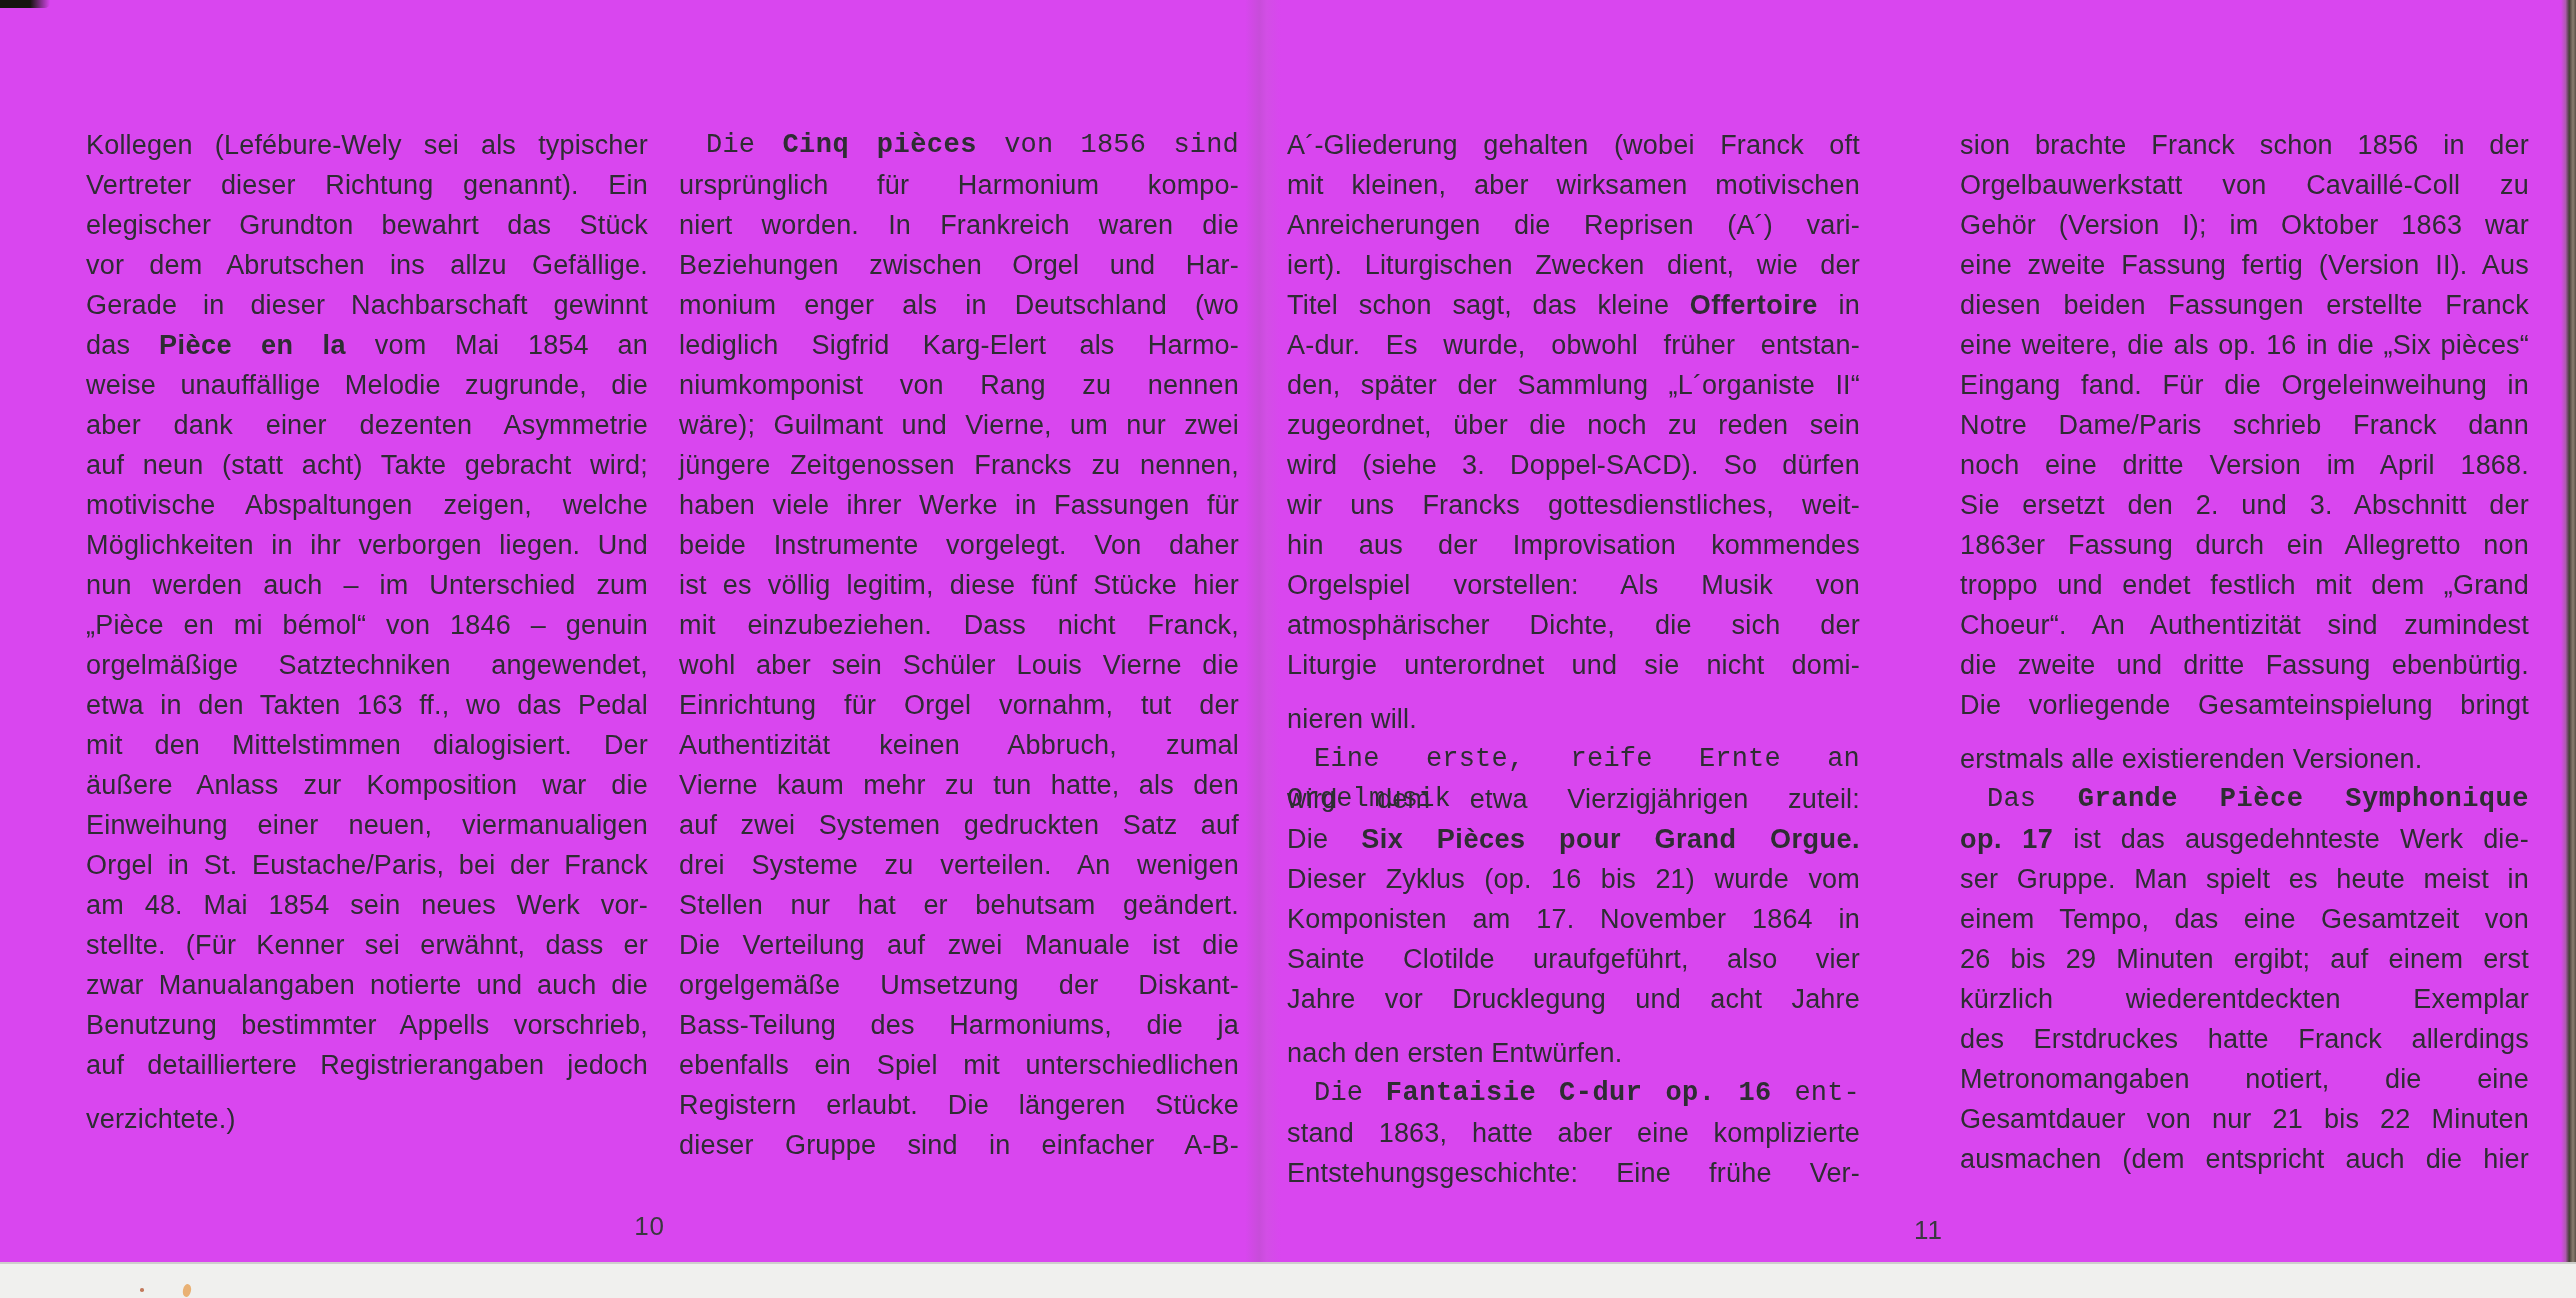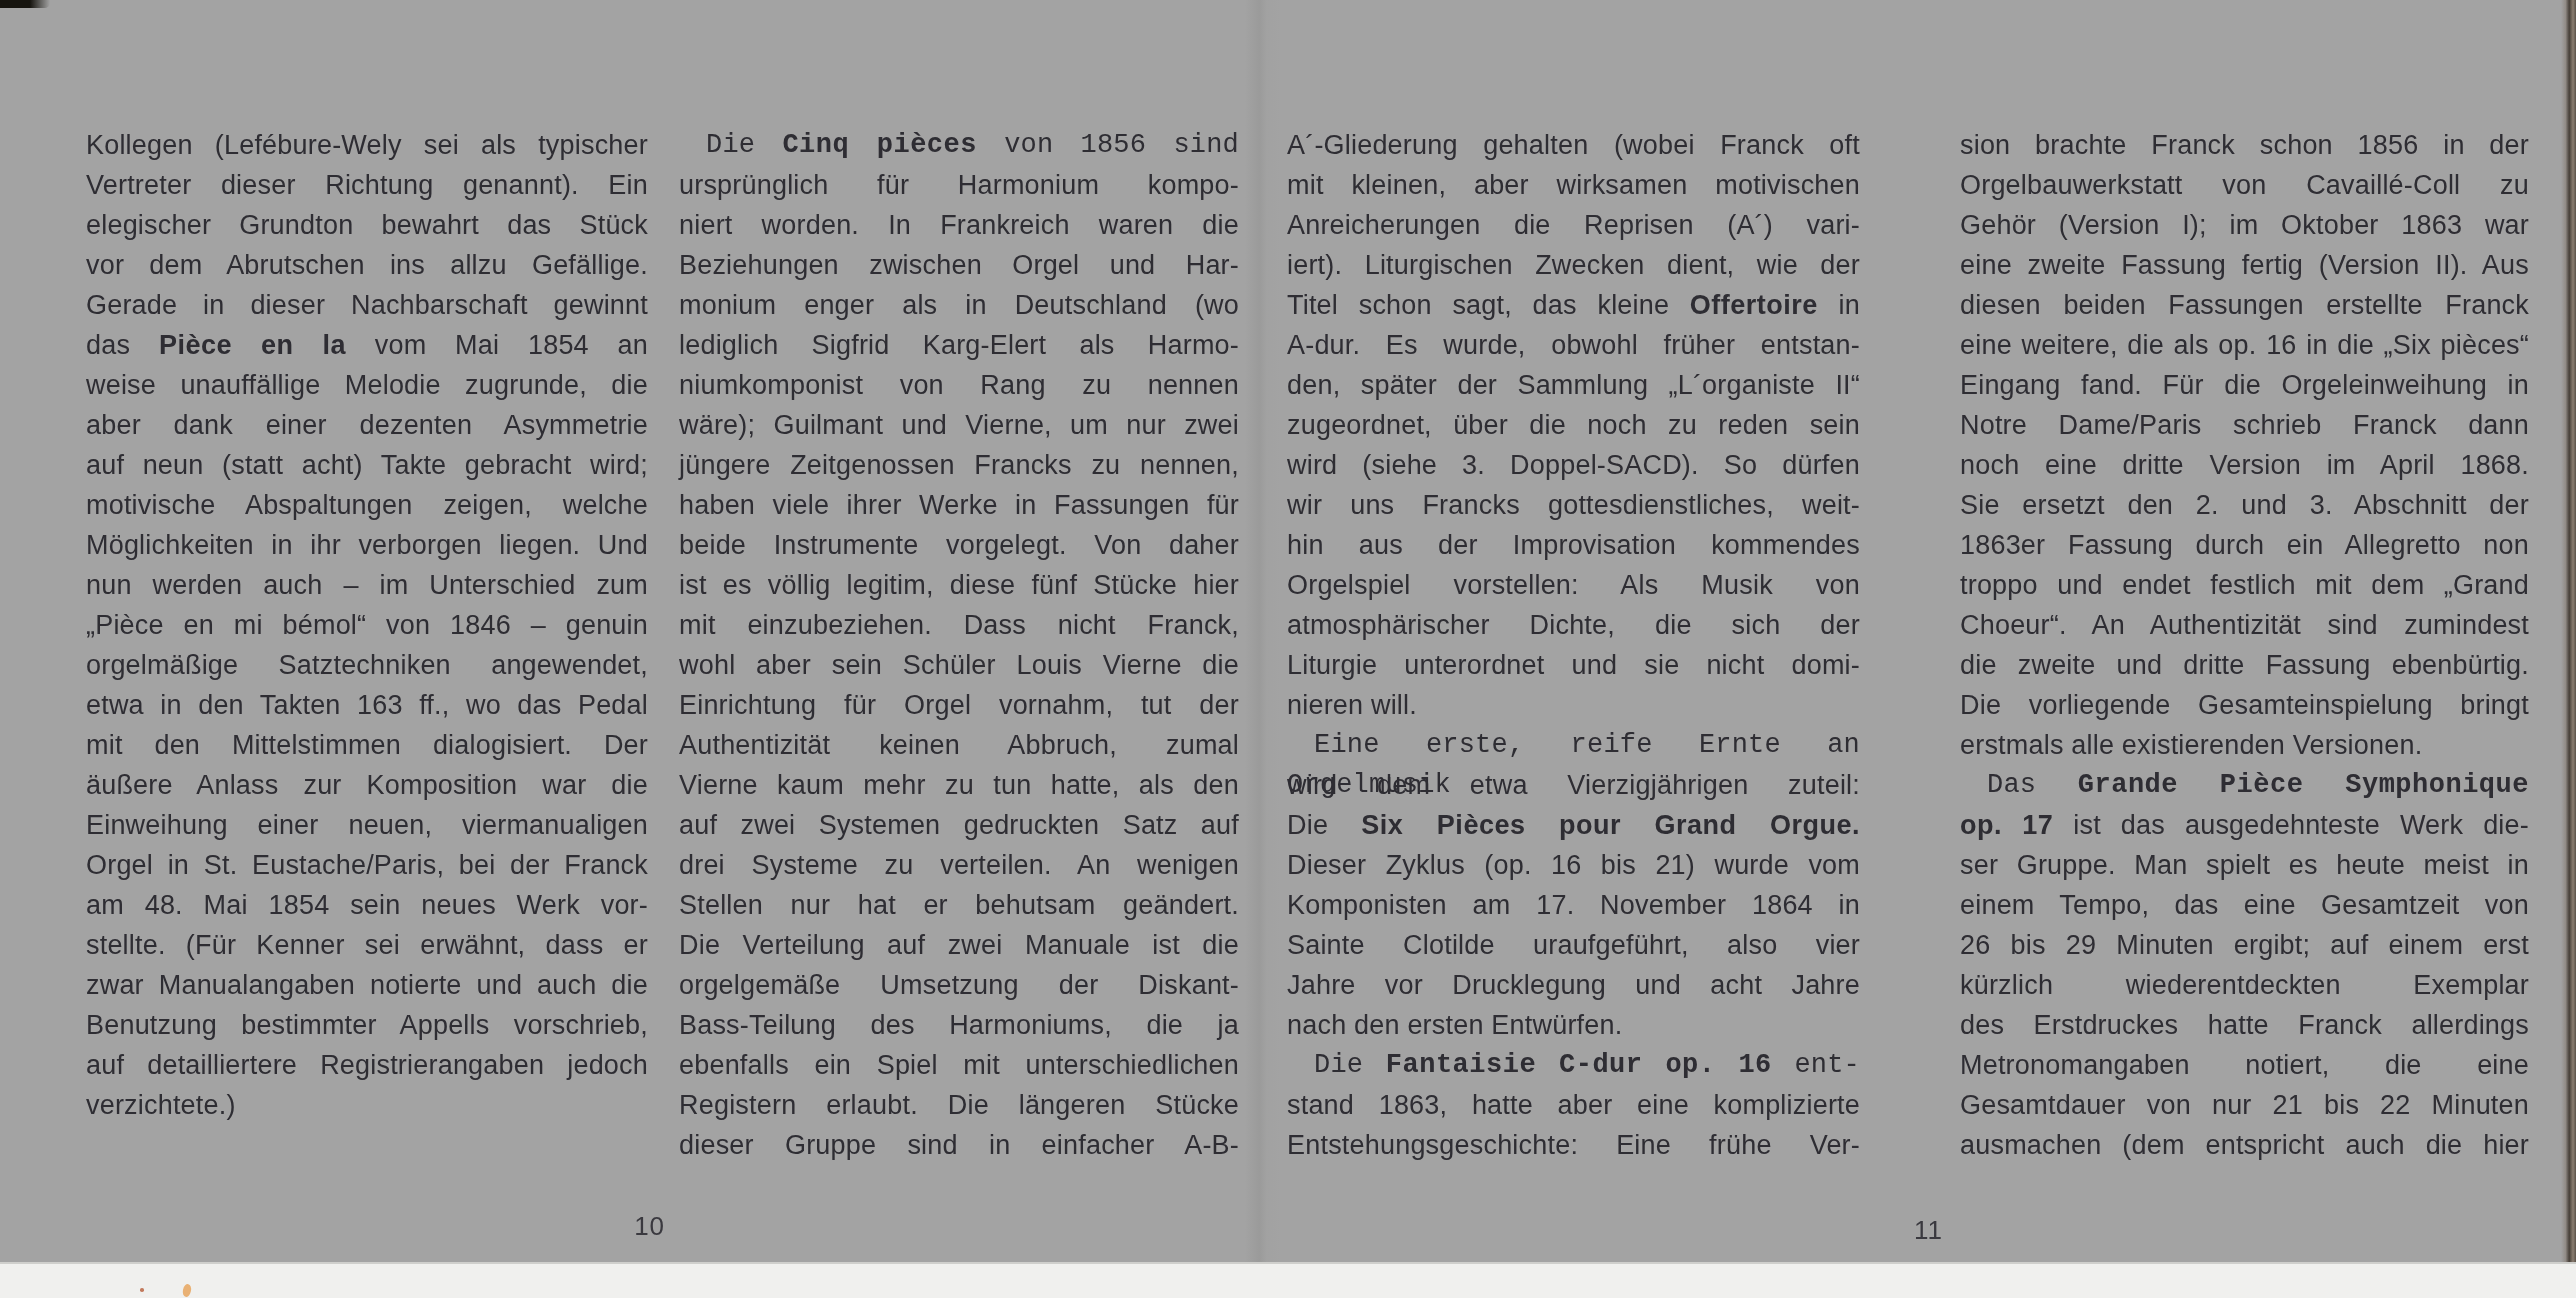--- a/index.html
+++ b/index.html
@@ -1,34 +1,34 @@
 <!DOCTYPE html>
 <html style="font-size:14.3px"><head>
 <meta charset="utf-8">
 <style>
   html,body{margin:0;padding:0;background:#ffffff;}
   .scan{
     position:relative;
     width:2576px;height:1298px;
-    background:#a3a3a3;
+    background:#d946ef;
     overflow:hidden;
     font-family:"Liberation Sans","DejaVu Sans",sans-serif;
     color:#2e2d33;
   }
   .page{position:absolute;inset:0;}
   .col{position:absolute;top:125px;}
   .line{
     height:40px;line-height:40px;
     font-size:27px;
     text-align:justify;
     text-align-last:justify;
     letter-spacing:0.2px;
     white-space:normal;
   }
-  .line.last{text-align-last:left;}
+  .line.last{text-align-last:left;margin-top:14px;}
   .line.indent{text-indent:27px;font-family:Liberation Mono, monospace;}
   .line .bold{font-weight:700;letter-spacing:0.5px;}
   .pagenum{
     position:absolute;
     font-size:26px;line-height:30.5px;
     width:63px;text-align:center;
     color:#3a393f;letter-spacing:0.9px;
   }
   
   .gutter-shadow{

